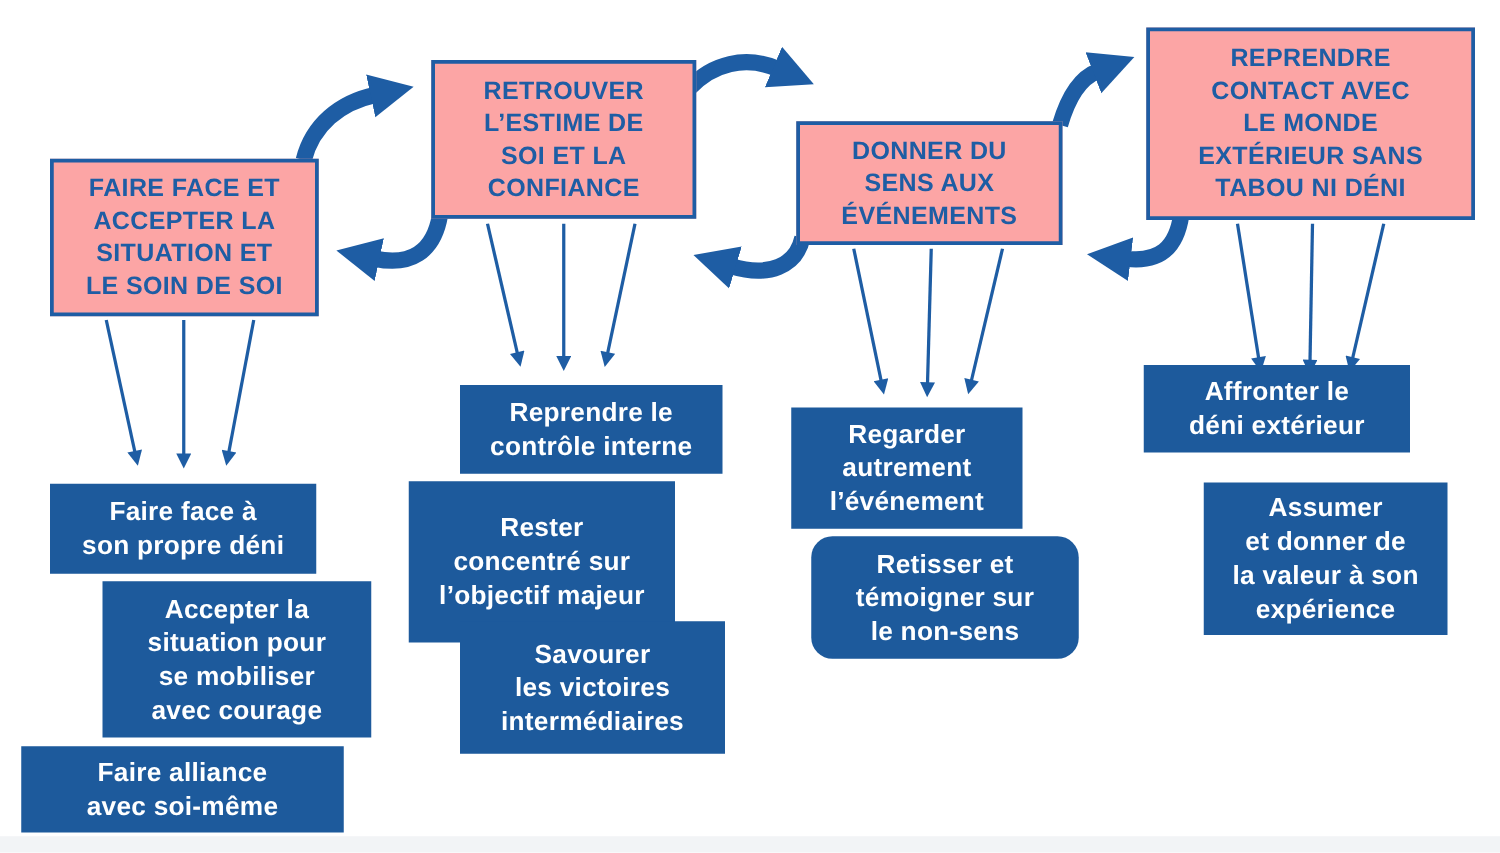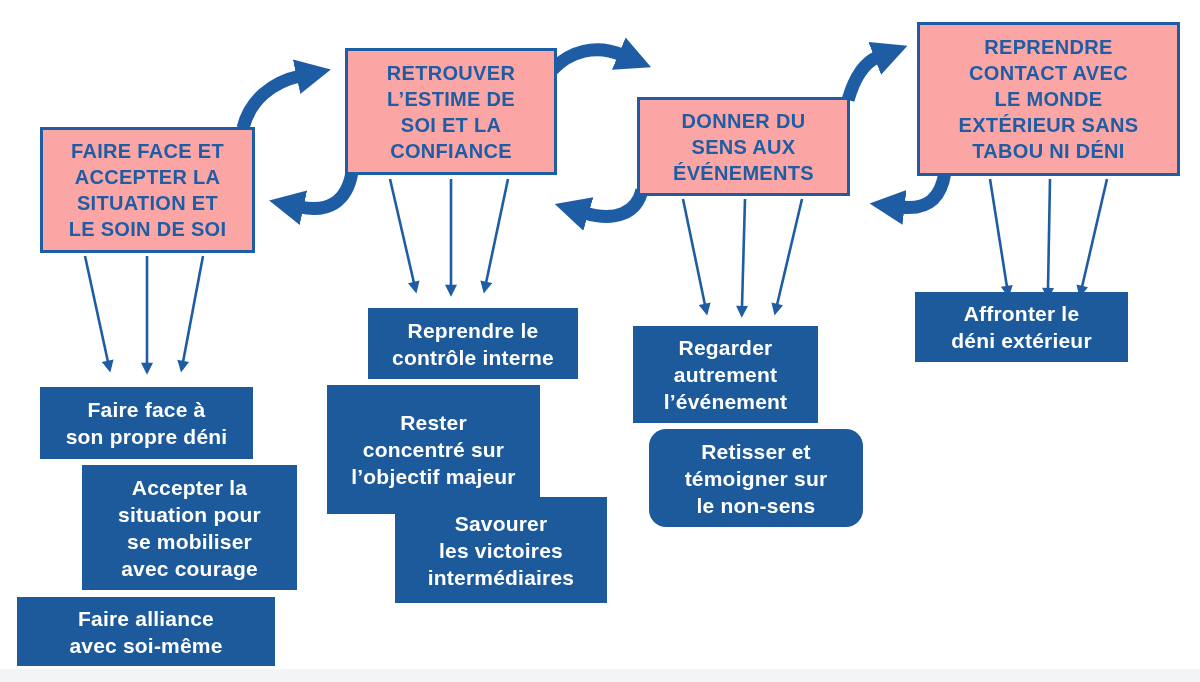--- a/index.html
+++ b/index.html
@@ -44,21 +44,21 @@
   #h1{left:40px;top:127px;width:215px;height:126px;}
   #h2{left:345px;top:48px;width:212px;height:127px;}
   #h3{left:637px;top:97px;width:213px;height:99px;}
   #h4{left:917px;top:22px;width:263px;height:154px;}
   
   #i1a{left:40px;top:387px;width:213px;height:72px;}
   #i1b{left:82px;top:465px;width:215px;height:125px;}
   #i1c{left:17px;top:597px;width:258px;height:69px;}
   #i2a{left:368px;top:308px;width:210px;height:71px;}
   #i2b{left:327px;top:385px;width:213px;height:129px;}
-  #i2c{left:368px;top:497px;width:212px;height:106px;margin-left:27px;}
+  #i2c{left:368px;top:497px;width:212px;height:106px;}
   #i3a{left:633px;top:326px;width:185px;height:97px;}
   #i3b{left:649px;top:429px;width:214px;height:98px;border-radius:17px;}
   #i4a{left:915px;top:292px;width:213px;height:70px;}
   #i4b{left:963px;top:386px;width:195px;height:122px;}
 </style>
 </head>
 <body>
 
 <div class="canvas">
 
@@ -133,15 +133,19 @@
 
   <div id="i3a" class="stage-item">Regarder
 autrement
 l’événement</div>
   <div id="i3b" class="stage-item">Retisser et
 témoigner sur
 le non-sens</div>
 
   <div id="i4a" class="stage-item">Affronter le
 déni extérieur</div>
+  <div id="i4b" class="stage-item">Assumer
+et donner de
+la valeur à son
+expérience</div>
 
   <div class="footer-strip"></div>
 </div>
 
 </body></html>

